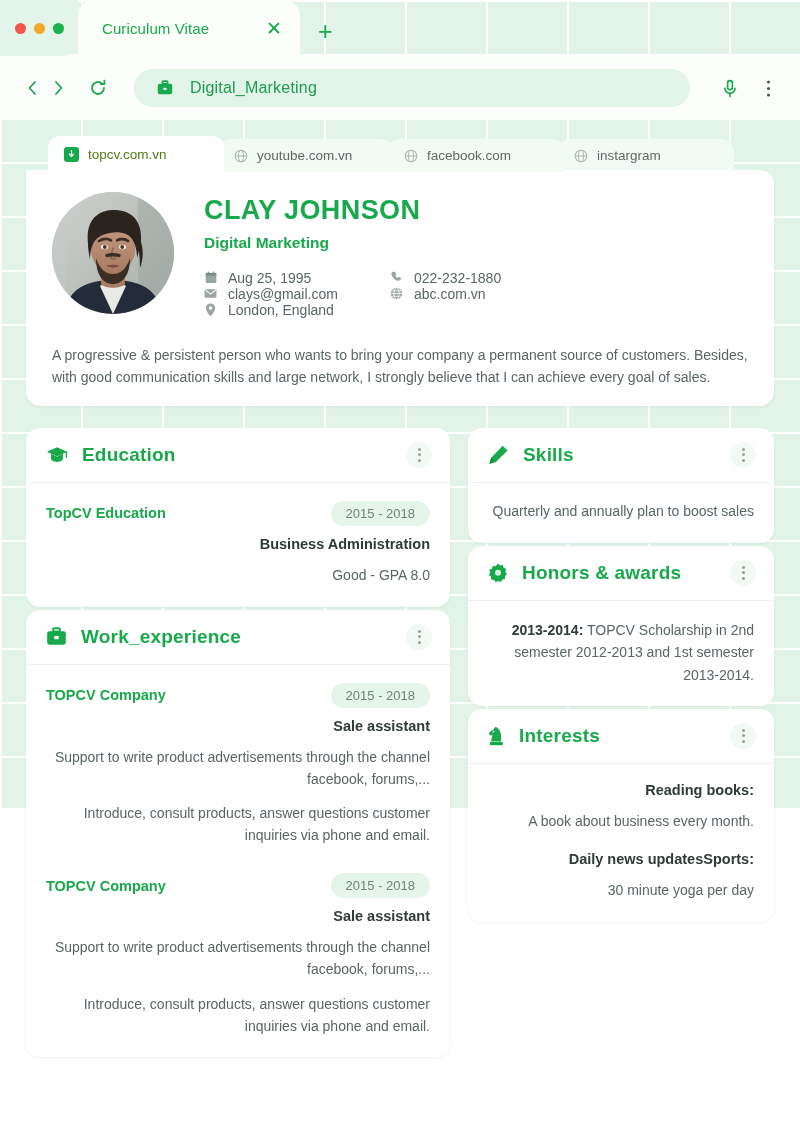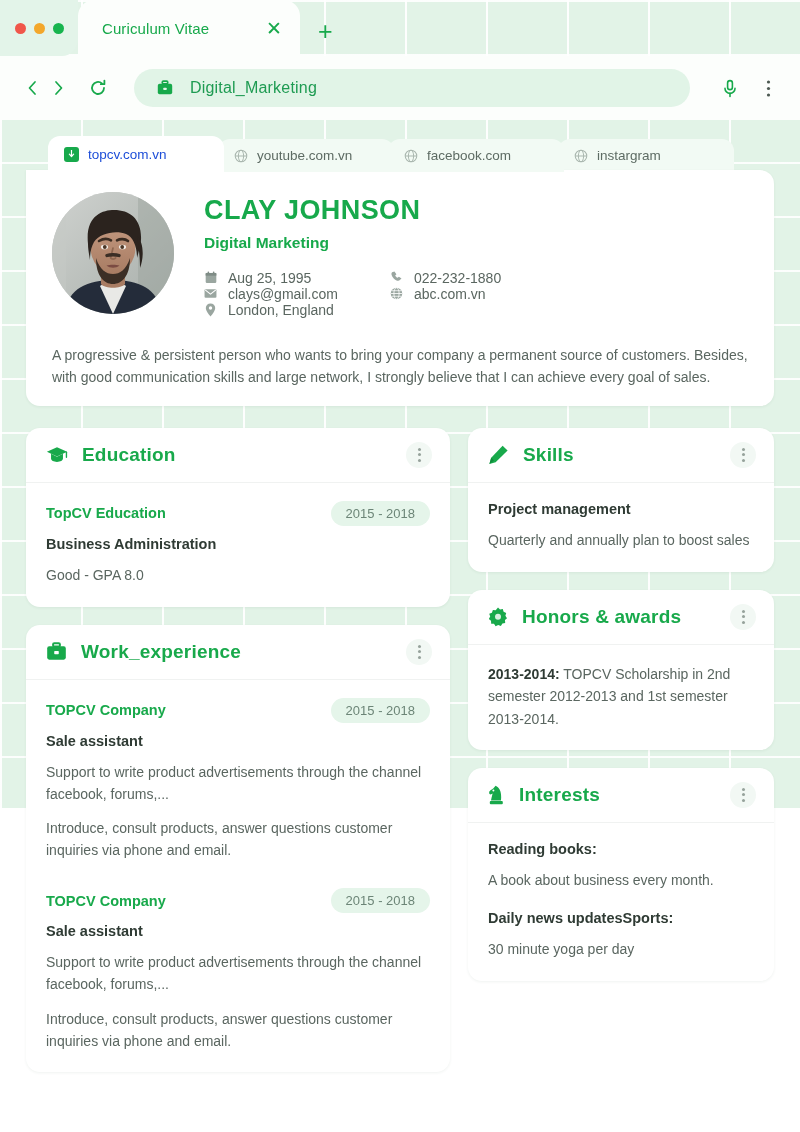--- a/index.html
+++ b/index.html
@@ -146,21 +146,21 @@
     padding: 0 16px 0 16px;
     font-size: 13.5px;
     color: #5d6b63;
     min-width: 176px;
     margin-right: -6px;
     cursor: pointer;
   }
   .sitetab.active {
     background: #ffffff;
     height: 36px;
-    color: #1d4ed8;
+    color: #4d7c0f;
     z-index: 3;
     position: relative;
   }
   .sitetab:nth-child(2) { z-index: 2; }
   .sitetab:nth-child(3) { z-index: 1; }
   .favicon-green {
     width: 15px; height: 15px;
     background: #17a94b;
     border-radius: 3px;
     display: flex; align-items: center; justify-content: center;
@@ -233,21 +233,21 @@
     font-size: 14px;
     color: #5a6660;
     line-height: 1.58;
   }
 
   
   .columns { display: flex; gap: 18px; align-items: flex-start; }
   .col-left  { width: 424px; flex: 0 0 auto; }
   .col-right { flex: 1; }
 
-  .section { margin-bottom: 18px; overflow: hidden; }
+  .section { margin-bottom: 3px; overflow: hidden; text-align: right; }
   .section-head {
     display: flex;
     align-items: center;
     padding: 14px 18px 14px 20px;
     border-bottom: 1px solid #f0f2f1;
     gap: 14px;
   }
   .section-head .sicon { color: #18a94b; display: flex; flex: 0 0 auto; }
   .section-title {
     font-size: 19px;
@@ -619,21 +619,20 @@
                 </svg>
             </span>
             <span class="section-title">Skills</span>
             <span class="kebab">
                 <i></i>
                 <i></i>
                 <i></i>
               </span>
           </div>
           <div class="section-body">
-            <div class="sub-strong">Project management</div>
             <div class="body-line">Quarterly and annually plan to boost sales</div>
           </div>
         </div>
 
         <div class="card section">
           <div class="section-head">
             <span class="sicon">
               <svg width="20" height="20" viewBox="0 0 20 20">
                   <path d="M10 0.6 L12 2.6 L14.8 2 L15.6 4.8 L18.2 6 L17.4 8.8 L19 11.2 L17 13.1 L17.2 16 L14.4 16.4 L12.9 18.9 L10.2 17.9 L7.6 19.2 L6 16.8 L3.2 16.7 L3 13.8 L0.8 12 L2.2 9.4 L1.2 6.7 L3.9 5.7 L4.9 3 L7.7 3.3 Z" fill="#18a94b"></path>
                   <circle cx="10" cy="9.8" r="3" fill="#d7f0e0"></circle>

